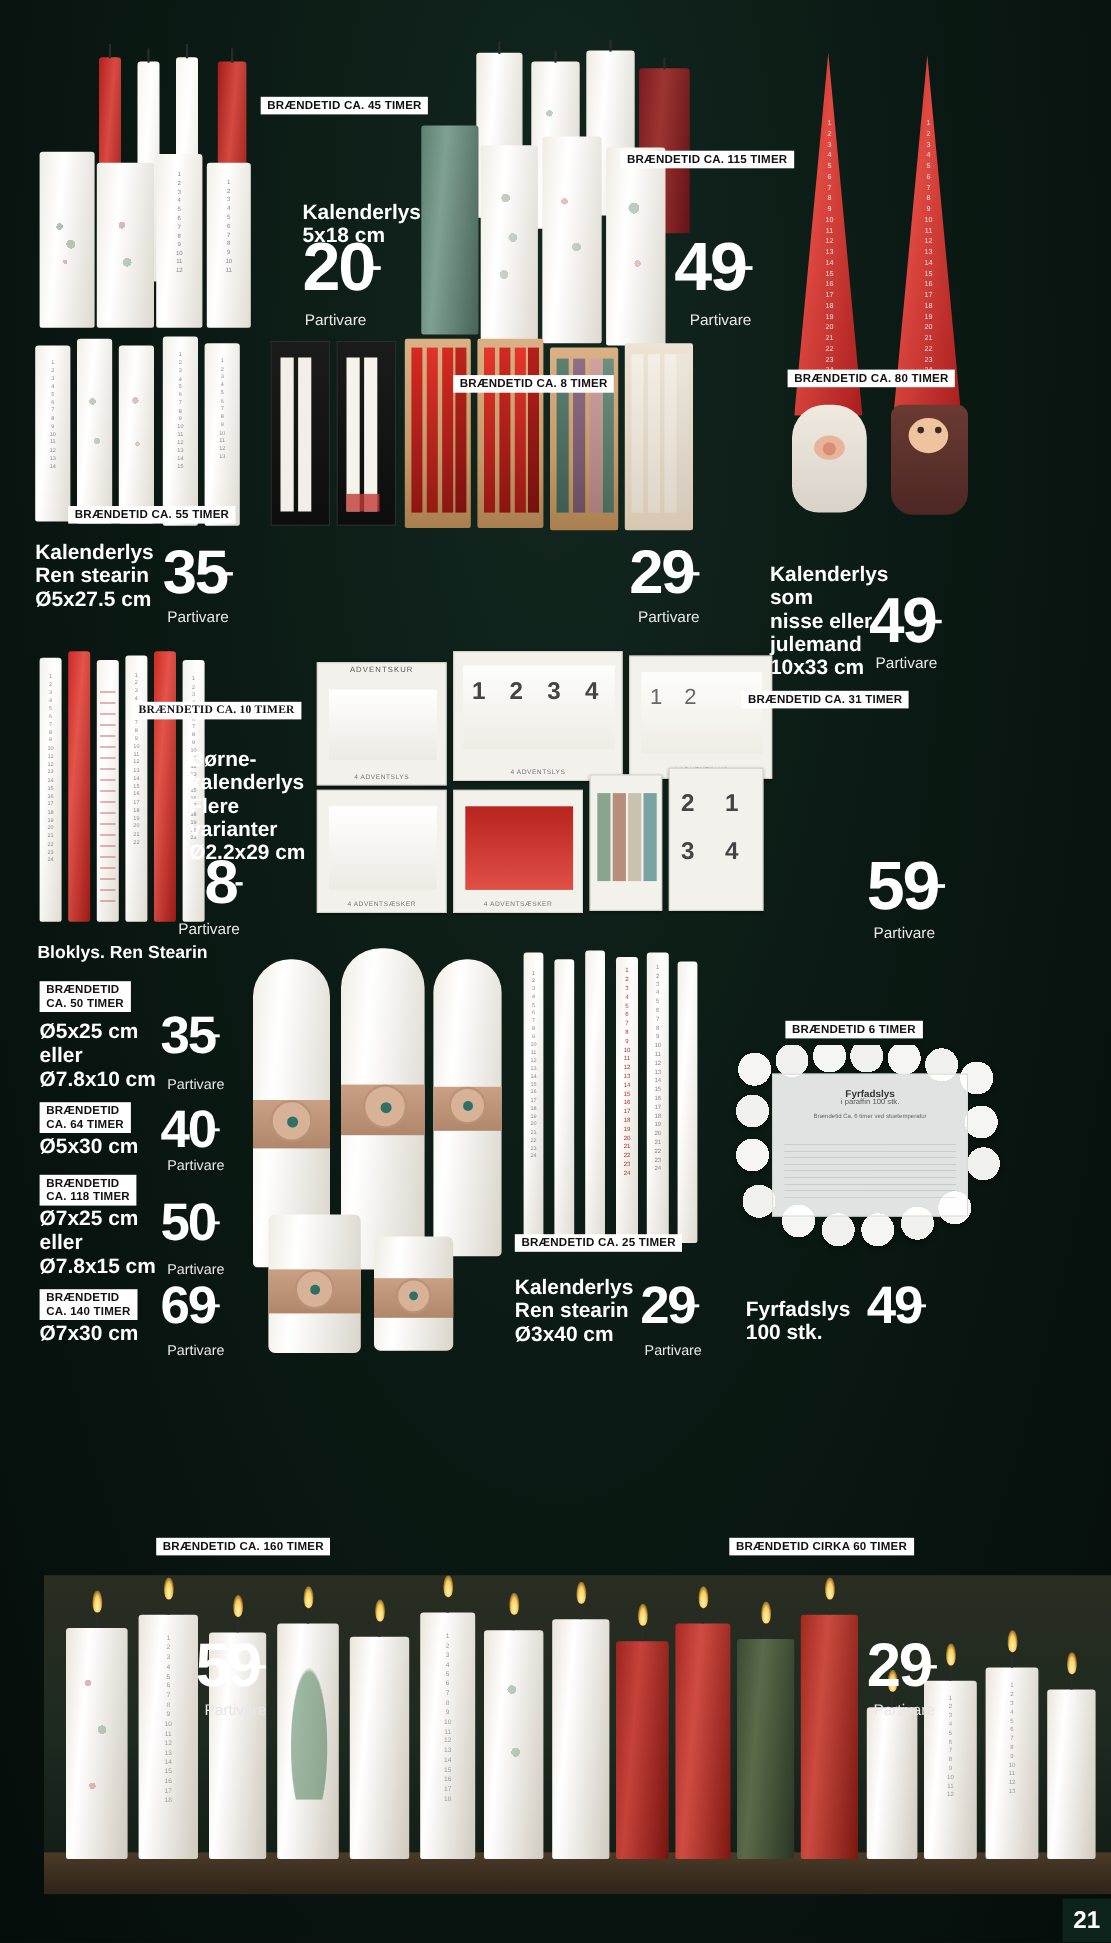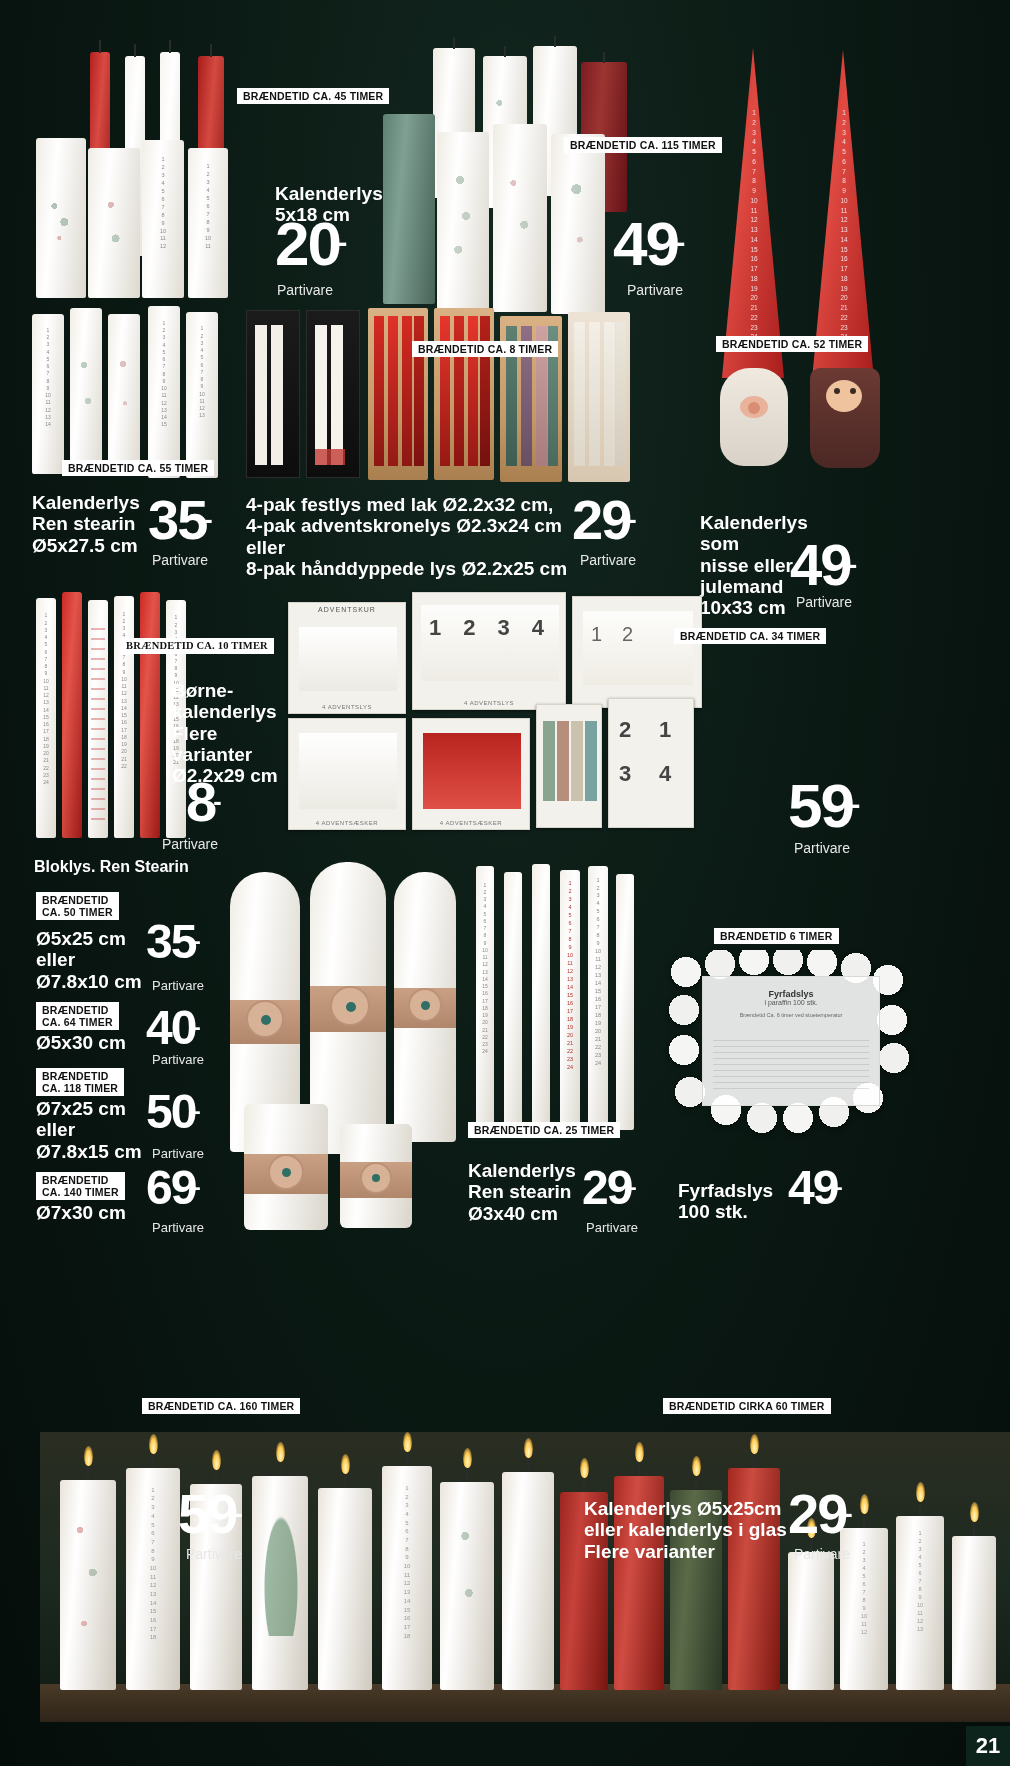--- a/index.html
+++ b/index.html
@@ -202,21 +202,21 @@
 
     <div class="abs" style="left:8px; top:340px; width:68px; height:98px; background:linear-gradient(180deg,#efe9e0,#d8d2c8); border-radius:30px 30px 24px 24px;"></div>
     <div class="abs" style="left:28px; top:368px; width:28px; height:22px; background:#e8b39a; border-radius:50%;"></div>
     <div class="abs" style="left:36px; top:374px; width:12px; height:12px; background:#d98d72; border-radius:50%;"></div>
 
     <div class="abs" style="left:98px; top:340px; width:70px; height:100px; background:linear-gradient(180deg,#6b3a33,#4c2824); border-radius:10px 10px 20px 20px;"></div>
     <div class="abs" style="left:114px; top:352px; width:36px; height:32px; background:#f0c39f; border-radius:50%;"></div>
     <div class="abs" style="left:122px; top:360px; width:6px; height:6px; background:#3a2a22; border-radius:50%;"></div>
     <div class="abs" style="left:138px; top:360px; width:6px; height:6px; background:#3a2a22; border-radius:50%;"></div>
   </div>
-  <div class="abs burn" style="left:716px; top:336px;">BRÆNDETID CA. 52 TIMER</div>
+  <div class="abs burn" style="left:716px; top:336px;">BRÆNDETID CA. 80 TIMER</div>
   <div class="abs desc" style="left:700px; top:512px; width:130px; white-space:pre-line;">Kalenderlys som
 nisse eller
 julemand
 10x33 cm</div>
   <div class="abs price" style="left:790px; top:540px; font-size:58px;"><span>49</span><span class="dash">-</span></div>
   <div class="abs partivare" style="left:796px; top:594px;">Partivare</div>
 
   <div class="abs" style="left:28px; top:300px; width:210px; height:180px;">
     <div class="candle" style="left:4px; top:14px; width:32px; height:160px; background:linear-gradient(95deg,#f1eee7,#ffffff 35%,#dedad1);">
       <div class="numcol" style="font-size:5px; top:8%;">1<br>2<br>3<br>4<br>5<br>6<br>7<br>8<br>9<br>10<br>11<br>12<br>13<br>14</div>
@@ -270,23 +270,20 @@
       <div class="abs" style="left:48px; top:10px; width:10px; height:140px; background:linear-gradient(180deg,#6c8f82,#4a6a5e);"></div>
     </div>
     <div class="woodbox" style="left:322px; top:10px; width:62px; height:170px; background:linear-gradient(180deg,#ede3d5,#d8c7b0);">
       <div class="abs" style="left:6px; top:10px; width:11px; height:144px; background:linear-gradient(180deg,#f3efe6,#ddd6c9);"></div>
       <div class="abs" style="left:21px; top:10px; width:11px; height:144px; background:linear-gradient(180deg,#f3efe6,#ddd6c9);"></div>
       <div class="abs" style="left:36px; top:10px; width:11px; height:144px; background:linear-gradient(180deg,#f3efe6,#ddd6c9);"></div>
       <div class="abs" style="left:48px; top:10px; width:10px; height:144px; background:linear-gradient(180deg,#ece7dc,#d4ccbd);"></div>
     </div>
   </div>
   <div class="abs burn" style="left:412px; top:341px;">BRÆNDETID CA. 8 TIMER</div>
-  <div class="abs desc" style="left:246px; top:494px; width:330px; white-space:pre-line;">4-pak festlys med lak Ø2.2x32 cm,
-4-pak adventskronelys Ø2.3x24 cm eller
-8-pak hånddyppede lys Ø2.2x25 cm</div>
   <div class="abs price" style="left:572px; top:496px; font-size:56px;"><span>29</span><span class="dash">-</span></div>
   <div class="abs partivare" style="left:580px; top:552px;">Partivare</div>
 
   <div class="abs" style="left:30px; top:586px; width:180px; height:258px;">
     <div class="candle" style="left:6px; top:12px; width:20px; height:240px; background:linear-gradient(95deg,#f3f0e9,#ffffff 35%,#e0dcd3);">
       <div class="numcol" style="font-size:5px; top:6%;">1<br>2<br>3<br>4<br>5<br>6<br>7<br>8<br>9<br>10<br>11<br>12<br>13<br>14<br>15<br>16<br>17<br>18<br>19<br>20<br>21<br>22<br>23<br>24</div>
     </div>
     <div class="candle" style="left:32px; top:6px; width:20px; height:246px; background:linear-gradient(95deg,#cc2a24,#e3544a 35%,#9b1a16);"></div>
     <div class="candle" style="left:58px; top:14px; width:20px; height:238px; background:linear-gradient(95deg,#f3f0e9,#ffffff 35%,#e0dcd3);">
       <div class="abs" style="left:3px; top:20px; width:14px; height:200px; background:repeating-linear-gradient(0deg, rgba(190,40,40,.35) 0 2px, transparent 2px 10px);"></div>
@@ -340,21 +337,21 @@
       <div class="abs" style="left:34px; top:16px; width:12px; height:80px; background:#c9c2ae;"></div>
       <div class="abs" style="left:48px; top:16px; width:12px; height:80px; background:#79a3a0;"></div>
     </div>
     <div class="pkg" style="left:320px; top:106px; width:86px; height:130px;">
       <div class="abs" style="left:10px; top:18px; font-size:22px; color:#444; font-weight:bold;">2</div>
       <div class="abs" style="left:50px; top:18px; font-size:22px; color:#444; font-weight:bold;">1</div>
       <div class="abs" style="left:10px; top:62px; font-size:22px; color:#444; font-weight:bold;">3</div>
       <div class="abs" style="left:50px; top:62px; font-size:22px; color:#444; font-weight:bold;">4</div>
     </div>
   </div>
-  <div class="abs burn" style="left:674px; top:628px;">BRÆNDETID CA. 34 TIMER</div>
+  <div class="abs burn" style="left:674px; top:628px;">BRÆNDETID CA. 31 TIMER</div>
   <div class="abs price" style="left:788px; top:780px; font-size:62px;"><span>59</span><span class="dash">-</span></div>
   <div class="abs partivare" style="left:794px; top:840px;">Partivare</div>
 
   <div class="abs" style="left:34px; top:858px; font-size:16px; font-weight:bold;">Bloklys. Ren Stearin</div>
 
   <div class="abs burn" style="left:36px; top:892px;">BRÆNDETID
 CA. 50 TIMER</div>
   <div class="abs desc" style="left:36px; top:928px; width:110px; white-space:pre-line;">Ø5x25 cm
 eller
 Ø7.8x10 cm</div>
@@ -548,20 +545,17 @@
     <div class="wick" style="left:934px; top:92px; height:12px;"></div>
       <div class="flame" style="left:934px; top:70px;"></div>
   </div>
 
   <div class="abs burn" style="left:142px; top:1398px;">BRÆNDETID CA. 160 TIMER</div>
   <div class="abs burn" style="left:663px; top:1398px;">BRÆNDETID CIRKA 60 TIMER</div>
 
   <div class="abs price" style="left:178px; top:1490px; font-size:56px;"><span>59</span><span class="dash">-</span></div>
   <div class="abs partivare" style="left:186px; top:1546px;">Partivare</div>
 
-  <div class="abs desc" style="left:584px; top:1498px; width:240px; white-space:pre-line;">Kalenderlys Ø5x25cm
-eller kalenderlys i glas
-Flere varianter</div>
   <div class="abs price" style="left:788px; top:1490px; font-size:56px;"><span>29</span><span class="dash">-</span></div>
   <div class="abs partivare" style="left:794px; top:1546px;">Partivare</div>
 
   <div class="pagenum">21</div>
 </div>
 
 </body></html>

